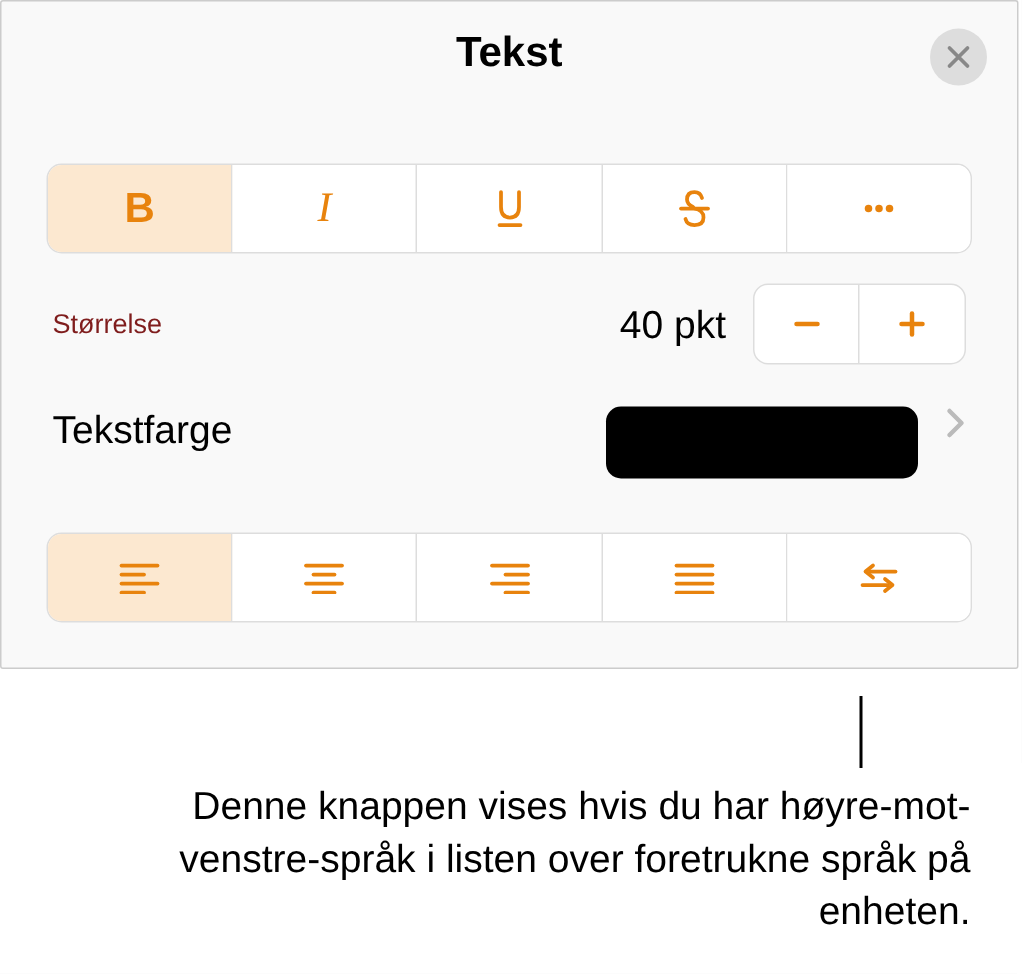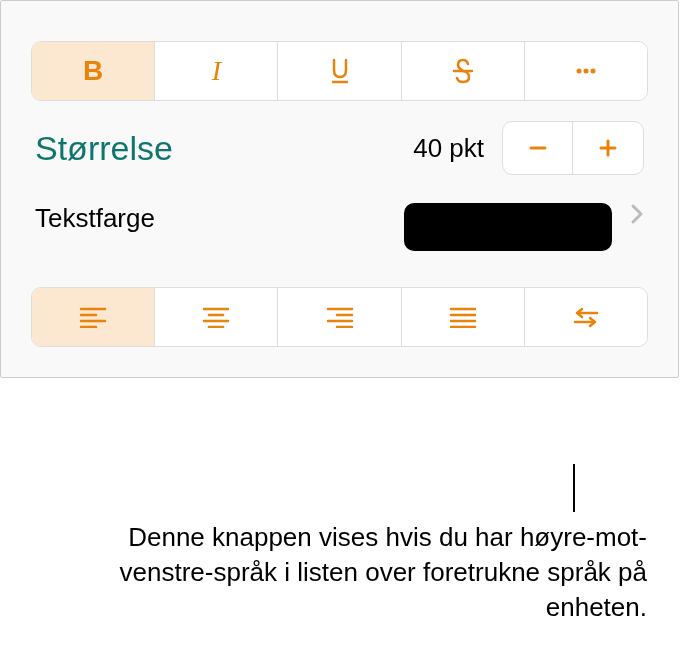--- a/index.html
+++ b/index.html
@@ -106,22 +106,22 @@
     }
     
     .size-row {
       display: flex;
       align-items: center;
       margin-bottom: 28px;
       padding: 0 4px;
     }
     
     .size-label {
-      font-size: 34px;
-      color: #0f766e;
+      font-size: 18px;
+      color: #7f1d1d;
       flex: 1;
     }
     
     .size-value {
       font-size: 26px;
       color: #000;
       margin-right: 18px;
     }
     
     .stepper {
@@ -238,20 +238,28 @@
       font-size: 26px;
       line-height: 1.35;
       color: #000;
     }
   </style>
 </head>
 <body>
 
 <div class="panel">
 
+  <div class="header">
+    <div class="header-title">Tekst</div>
+    <div class="close-btn">
+      <svg viewBox="0 0 18 18">
+        <path d="M3 3 L15 15 M15 3 L3 15" stroke="#888" stroke-width="2.5" stroke-linecap="round" fill="none"></path>
+      </svg>
+    </div>
+  </div>
 
   <div class="content">
 
     <div class="style-row">
       <div class="style-btn active">
         <span>B</span>
       </div>
       <div class="style-btn">
         <span class="italic">I</span>
       </div>

